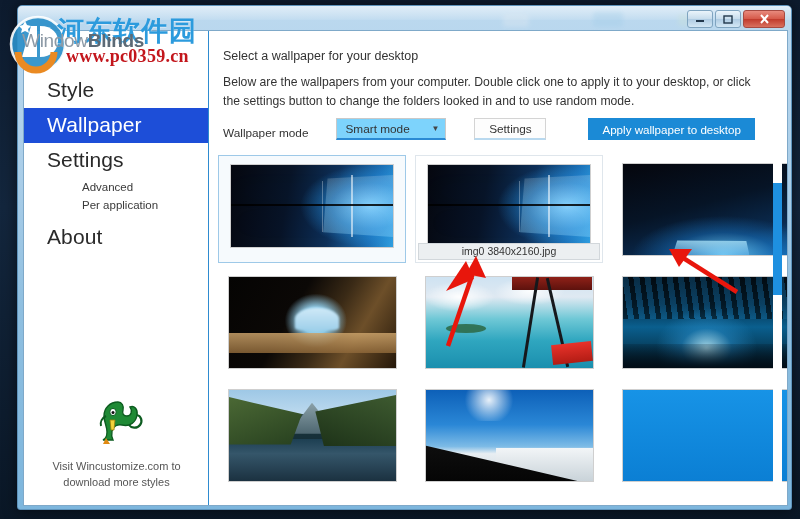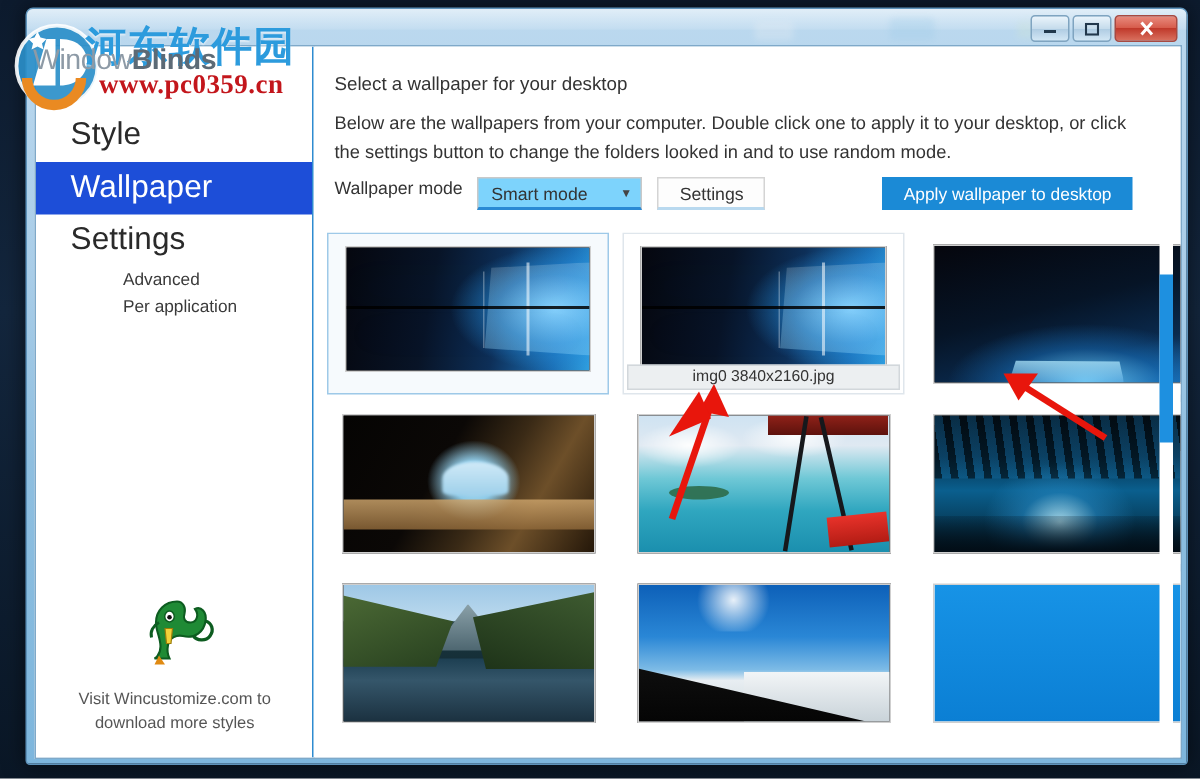--- a/index.html
+++ b/index.html
@@ -96,21 +96,21 @@
   }
   #page-title {
     position:absolute; left: 13px; top: 18px;
     font-size: 12.5px; color:#333;
   }
   #page-desc {
     position:absolute; left: 13px; top: 42px; width: 545px;
     font-size: 12.2px; color:#333; line-height: 1.55;
   }
   
-  #toolbar { position:absolute; left:13px; top:87px; display:flex; align-items:flex-start; gap:10px; }
+  #toolbar { position:absolute; left:13px; top:87px; display:flex; align-items:flex-end; gap:28px; }
   #mode-label { font-size:11.8px; color:#333; }
   #mode-select {
     width: 110px; height: 22px;
     border: 1px solid #c9c9c9;
     border-bottom: 2px solid #2a8ad4;
     background:#7dd3fc;
     display:flex; align-items:center; justify-content:space-between;
     padding: 0 6px 0 8px;
     font-size: 11.8px; color:#333; cursor:pointer;
   }
@@ -402,20 +402,23 @@
         <span>Wallpaper</span>
       </div>
       <div class="nav-item">
         <span>Settings</span>
       </div>
       <div class="nav-sub">
         <span>Advanced</span>
       </div>
       <div class="nav-sub">
         <span>Per application</span>
+      </div>
+      <div class="nav-item" style="margin-top:6px">
+        <span>About</span>
       </div>
 
       <div id="promo">
         <svg width="58" height="54" viewBox="0 0 58 54">
           <path d="M30 6 C22 6 16 12 16 20 C16 26 19 30 19 36 C19 42 15 44 15 44 L25 44 C25 44 23 40 24 35 C25 30 30 28 34 29 C42 31 48 26 49 19 C50 13 46 9 42 11 C45 15 43 20 39 20 C35 20 34 17 35 14 C36 10 34 6 30 6 Z" fill="#1f8a35" stroke="#0d5c20" stroke-width="1.4"></path>
           <path d="M49 19 C53 20 55 25 52 29 C49 33 43 32 41 29" fill="none" stroke="#0d5c20" stroke-width="2.2"></path>
           <ellipse cx="25" cy="16" rx="3.2" ry="3.6" fill="#ffffff" stroke="#0d5c20" stroke-width="1"></ellipse>
           <circle cx="25" cy="16.5" r="1.5" fill="#101010"></circle>
           <path d="M22 24 L27 24 L26 34 L23 34 Z" fill="#f2d23a" stroke="#9c7d09" stroke-width=".8"></path>
           <path d="M18 42 L22 48 L15 48 Z" fill="#e08a12"></path>

